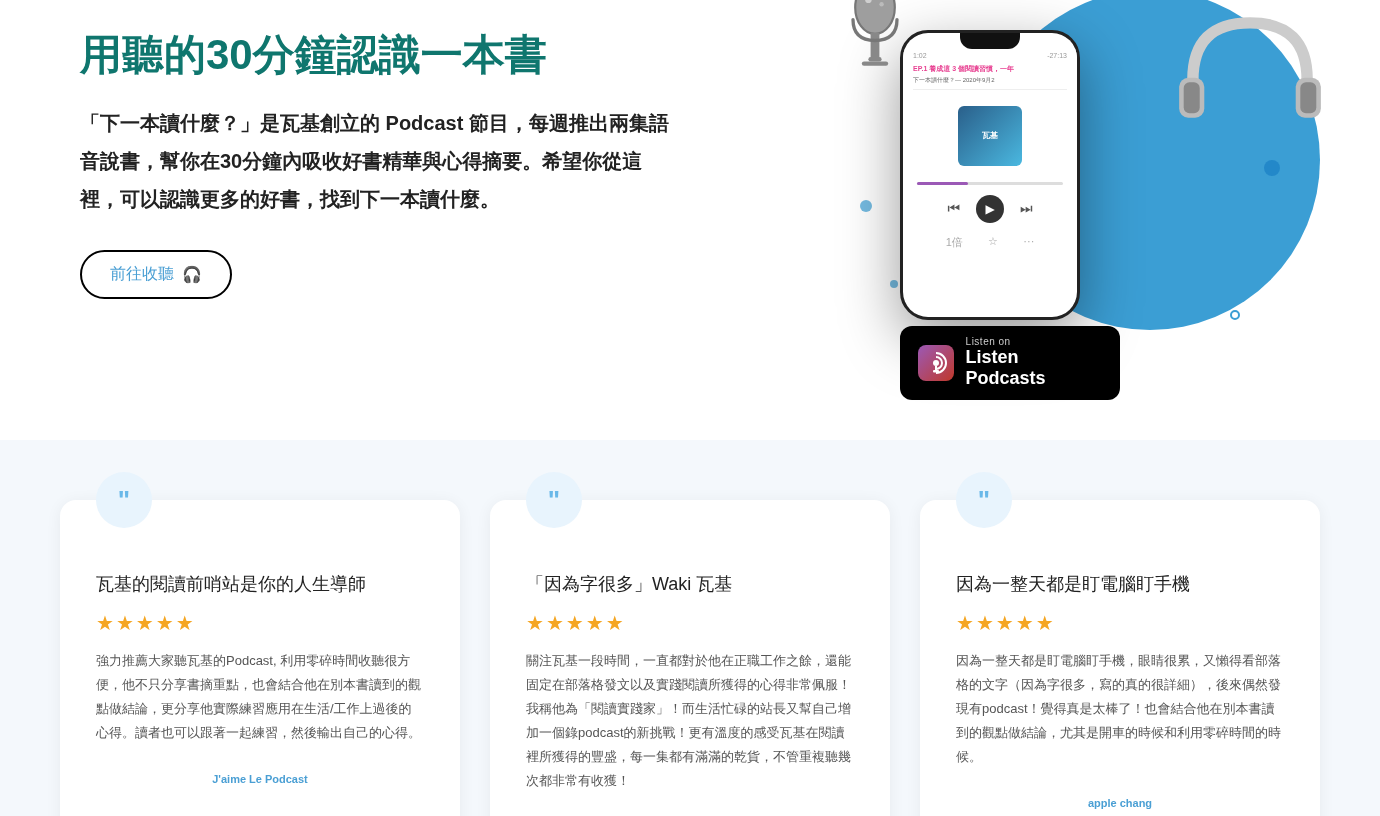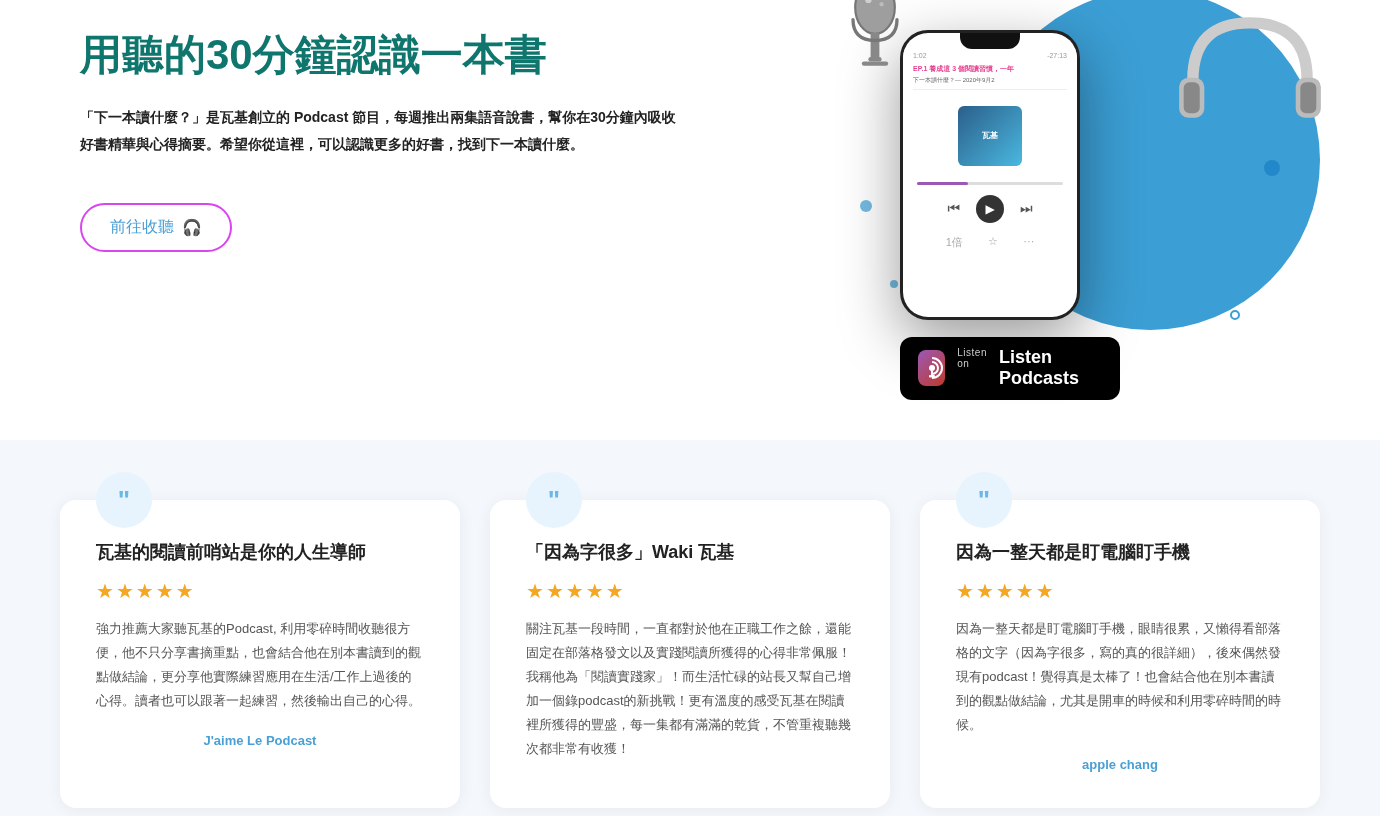--- a/index.html
+++ b/index.html
@@ -25,34 +25,34 @@
       padding-top: 10px;
     }
     .hero-title {
       font-size: 42px;
       font-weight: 900;
       color: #0f766e;
       line-height: 1.2;
       margin-bottom: 24px;
     }
     .hero-desc {
-      font-size: 14px;
+      font-size: 20px;
       color: #444;
       line-height: 1.9;
-      margin-bottom: 45px;
+      margin-bottom: 32px;
     }
     .hero-desc span {
       font-weight: bold;
       color: #222;
     }
     .hero-btn {
       display: inline-flex;
       align-items: center;
       gap: 8px;
-      border: 2px solid #d946ef;
+      border: 2px solid #000000;
       color: #4a9fd4;
       background: #fff;
       border-radius: 50px;
       padding: 12px 28px;
       font-size: 16px;
       cursor: pointer;
       font-weight: 500;
     }
 
     
@@ -226,22 +226,21 @@
       width: 36px;
       height: 36px;
       background: linear-gradient(135deg, #9b59b6, #c0392b);
       border-radius: 8px;
       display: flex;
       align-items: center;
       justify-content: center;
     }
     .apple-badge-text {
       display: flex;
-      flex-direction: row;
-      gap: 8px;
+      flex-direction: column;
     }
     .apple-badge-listen {
       font-size: 10px;
       color: #ccc;
       letter-spacing: 0.5px;
     }
     .apple-badge-name {
       font-size: 18px;
       font-weight: 600;
       color: #fff;
@@ -284,42 +283,43 @@
       border-radius: 50%;
       display: flex;
       align-items: center;
       justify-content: center;
       font-size: 22px;
       color: #4a9fd4;
       font-weight: bold;
     }
     .card-title {
       font-size: 18px;
-      font-weight: 700;
+      font-weight: 400;
       color: #222;
       margin-bottom: 14px;
       line-height: 1.4;
+      margin-top: 32px;
     }
     .stars {
       color: #f5a623;
       font-size: 20px;
       margin-bottom: 14px;
       letter-spacing: 2px;
     }
     .card-body {
       font-size: 13px;
       color: #555;
       line-height: 1.85;
     }
     .card-author {
       text-align: center;
       color: #4a9fd4;
       font-weight: 600;
-      font-size: 13px;
-      margin-top: 20px;
+      font-size: 11px;
+      margin-top: 28px;
     }
   </style>
 </head>
 <body>
 
 <section class="hero">
   <div class="hero-left">
     <h1 class="hero-title">用聽的30分鐘認識一本書</h1>
     <p class="hero-desc">
       <span>「下一本讀什麼？」</span><span>是瓦基創立的 Podcast 節目，每週推出兩集語音說書，幫你在30分鐘內吸收好書精華與心得摘要。希望你從這裡，可以認識更多的好書，找到下一本讀什麼。</span>

